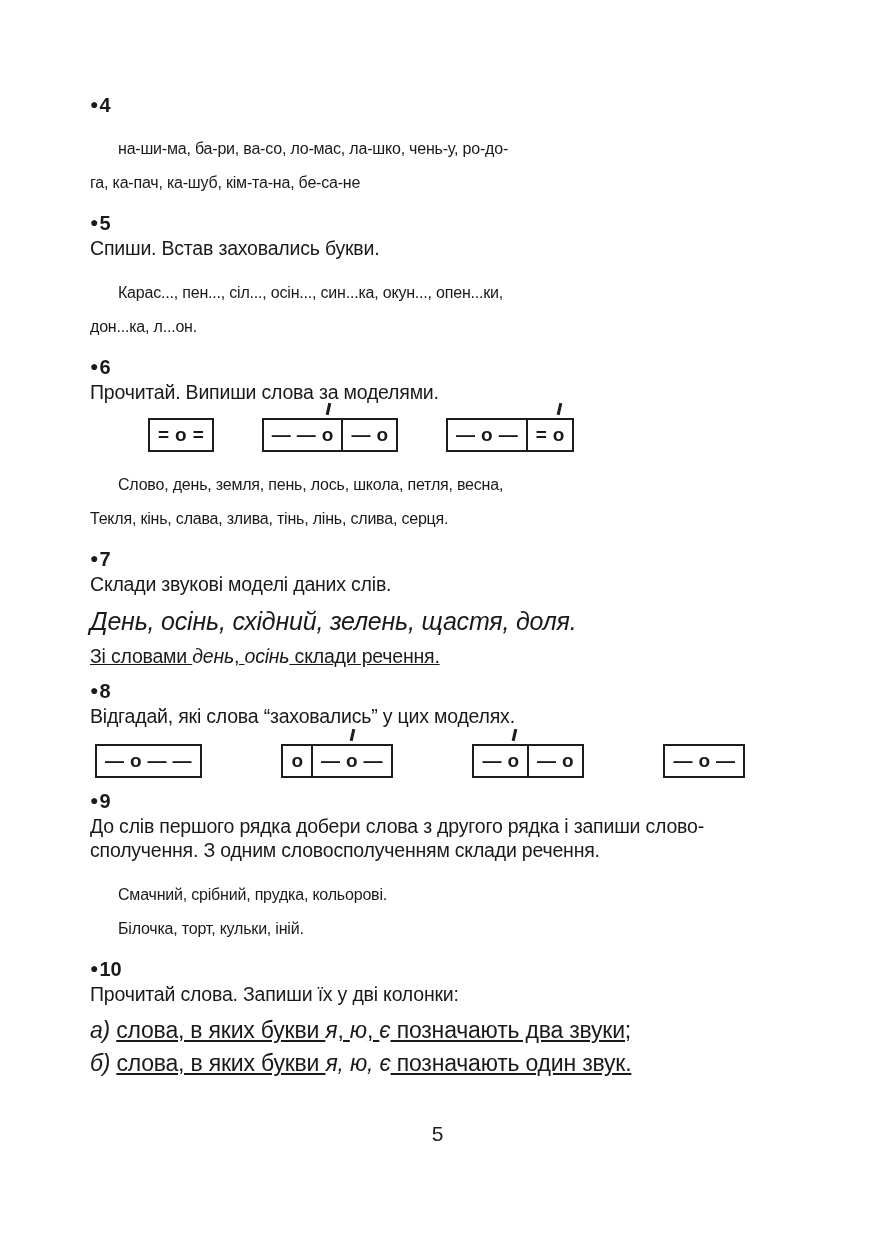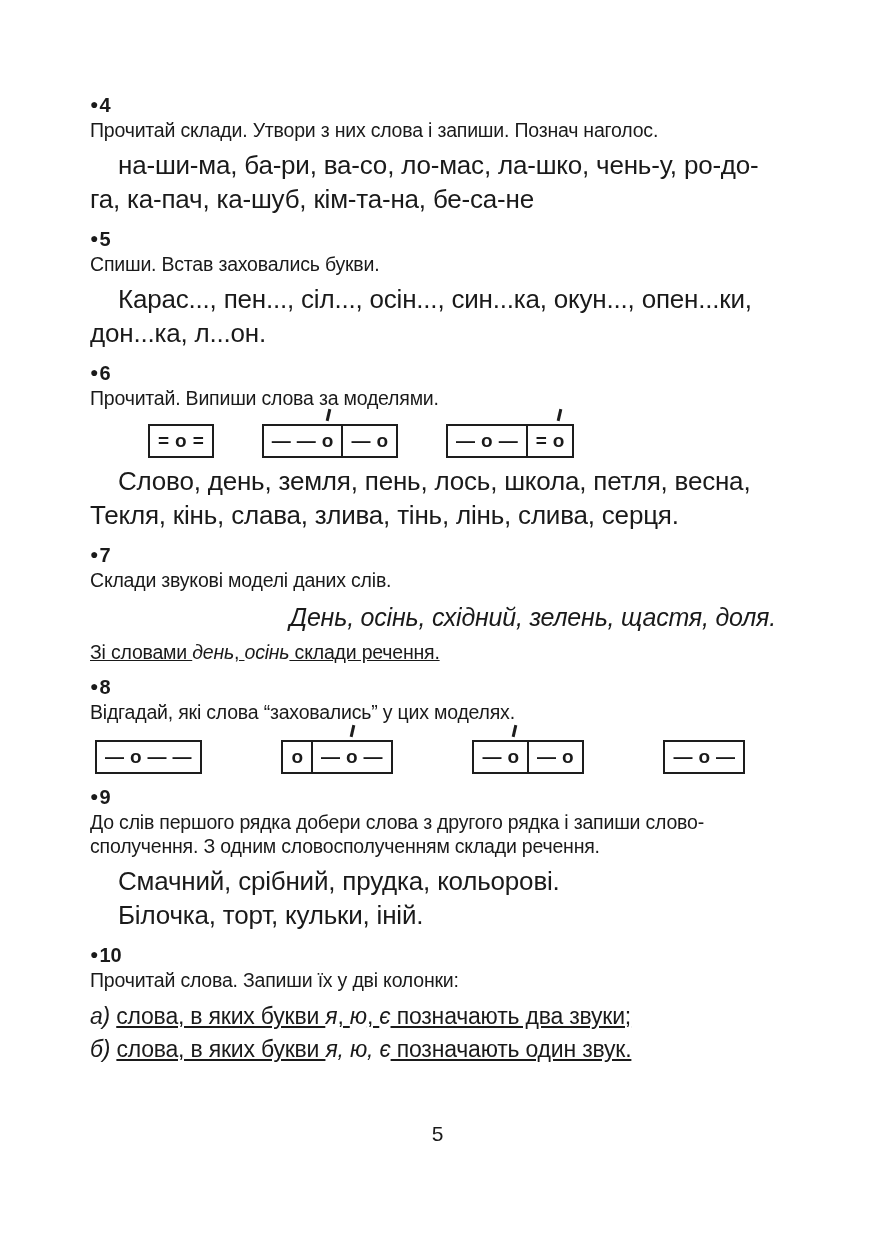--- a/index.html
+++ b/index.html
@@ -16,27 +16,27 @@
 
   .ex-header {
     height: 22px; font-size: 20px; font-weight: 700;
     display: flex; align-items: center; letter-spacing: 0;
   }
   .bullet { font-size: 14px; line-height: 1; margin-right: 1px; transform: translateY(-1px); }
 
   .instr { font-size: 19.5px; line-height: 24px; margin-top: 2px; letter-spacing: -0.2px; }
   .instr-line { display: block; }
 
-  .big { font-size: 26px; line-height: 34px; margin-top: 6px; letter-spacing: -0.2px; }
+  .big { font-size: 16px; line-height: 34px; margin-top: 16px; letter-spacing: -0.2px; }
   .big-line { display: block; }
   .indent { text-indent: 28px; }
 
   .italic-line {
     font-size: 25px; line-height: 34px; margin-top: 8px;
-    font-style: italic; text-align: right; padding-right: 14px;
+    font-style: italic; text-align: left; padding-right: 14px;
     letter-spacing: -0.2px;
   }
   .followup { font-size: 19.5px; line-height: 24px; margin-top: 6px; letter-spacing: -0.2px; }
   .seg-r { font-style: normal; font-weight: 400; text-decoration: underline; }
   .seg-bi { font-style: italic; font-weight: 400; }
 
   .models-row { display: flex; align-items: flex-start; }
   .models-row-6 { margin: 14px 0 0 58px; gap: 48px; }
   .models-row-8 { margin: 16px 45px 0 5px; justify-content: space-between; }
 
@@ -71,21 +71,20 @@
 </head>
 <body>
 
 <div class="page">
 
   <section class="exercise">
     <div class="ex-header">
       <span class="bullet">●</span>
       <span>4</span>
     </div>
-    <div class="instr">Прочитай склади. Утвори з них слова і запиши. Познач наголос.</div>
     <div class="big">
       <span class="big-line indent">на-ши-ма, ба-ри, ва-со, ло-мас, ла-шко, чень-у, ро-до-</span>
       <span class="big-line">га, ка-пач, ка-шуб, кім-та-на, бе-са-не</span>
     </div>
   </section>
 
   <section class="exercise">
     <div class="ex-header">
       <span class="bullet">●</span>
       <span>5</span>

